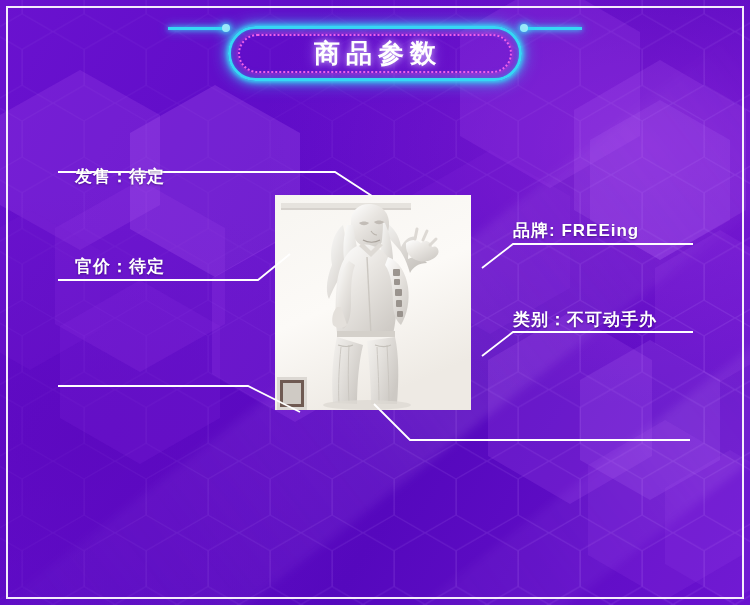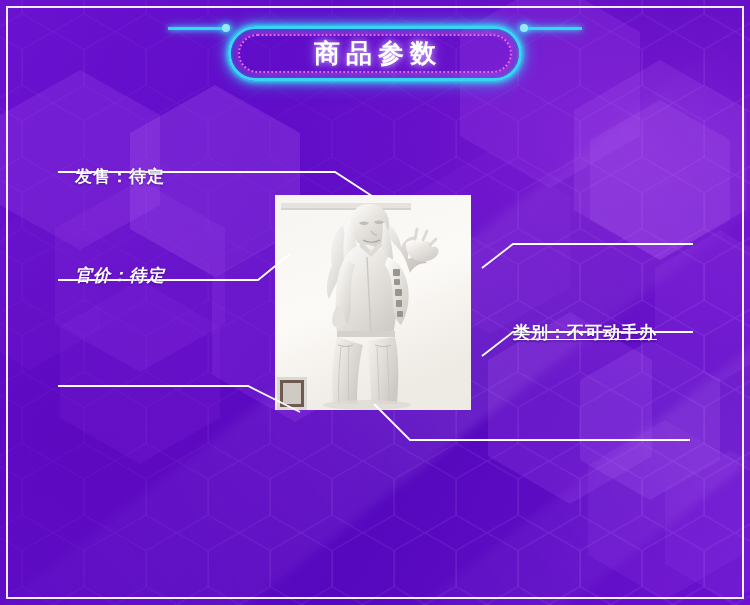--- a/index.html
+++ b/index.html
@@ -133,24 +133,24 @@
     position:absolute;
     color:#ffffff;
     font-size:17px;
     font-weight:bold;
     letter-spacing:1px;
     white-space:nowrap;
     z-index:28;
     text-shadow:0 1px 2px rgba(40,0,90,.55);
   }
   .spec.l1 { left:75px;  top:142px;margin-top:23px; }
-  .spec.l2 { left:75px;  top:264px;font-style:italic; }
+  .spec.l2 { left:75px;  top:255px; }
   .spec.l3 { left:75px;  top:356px; }
   .spec.r1 { left:513px; top:219px; }
-  .spec.r2 { left:513px; top:321px;text-decoration:underline; }
+  .spec.r2 { left:513px; top:308px; }
   .spec.b1 { left:378px; top:415px; }
 </style>
 </head>
 <body>
 
 <div id="stage">
 
   <div class="hexlayer">
     <svg viewBox="0 0 830 685" preserveAspectRatio="none">
       <defs>
@@ -325,16 +325,17 @@
     <div class="tail right"></div>
     <div class="dot left"></div>
     <div class="dot right"></div>
     <div class="neon-outer"></div>
     <div class="neon-inner"></div>
     <div id="banner-title">商品参数</div>
   </div>
 
   <div class="spec l1">发售：待定</div>
   <div class="spec l2">官价：待定</div>
+  <div class="spec r1">品牌: FREEing</div>
   <div class="spec r2">类别：不可动手办</div>
 
   <div id="frame"></div>
 </div>
 
 </body></html>

